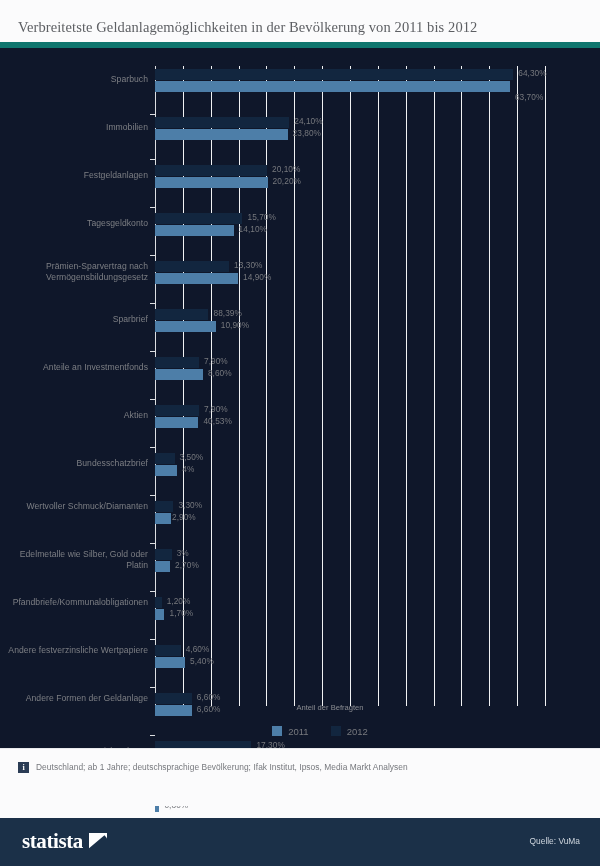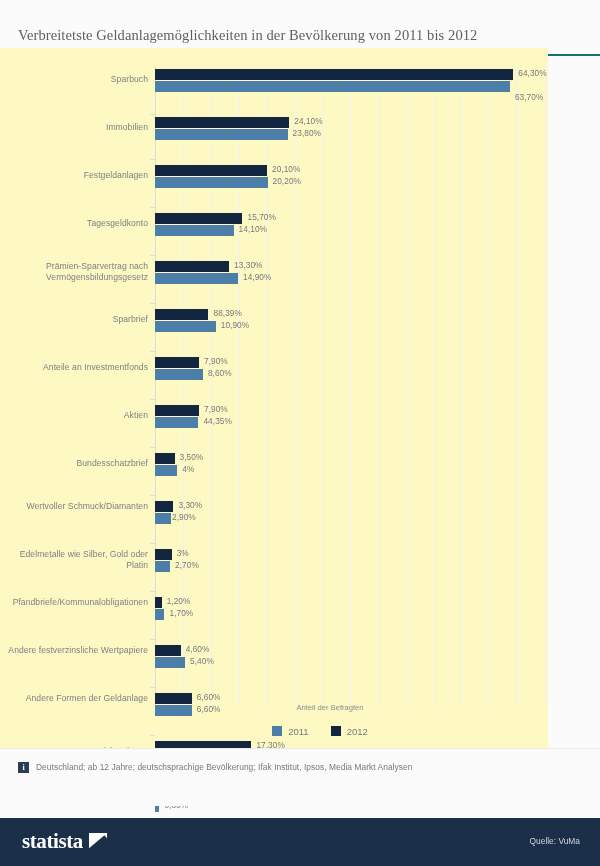--- a/index.html
+++ b/index.html
@@ -10,35 +10,35 @@
     overflow:hidden;
   }
   .page{
     position:relative;
     width:600px;height:866px;
     background:#fbfbfc;
     box-sizing:border-box;
   }
   
   .title-bar{
-    position:absolute;left:0;top:8px;width:600px;height:48px;
+    position:absolute;left:0;top:0;width:600px;height:48px;
     background:#fbfbfc;
-    border-bottom:2px solid #0f766e;
+    border-bottom:6px solid #0f766e;
     box-sizing:border-box;
   }
   .title{
     position:absolute;left:18px;top:19px;
     font-family:"Liberation Serif", serif;
     font-size:14.5px;color:#5d5f63;
     letter-spacing:.1px;white-space:nowrap;
   }
   
   .chart-panel{
-    position:absolute;left:0;top:48px;width:548px;height:700px;
-    background:#fef9c3;
+    position:absolute;left:0;top:48px;width:600px;height:700px;
+    background:#0f172a;
   }
   .plot{
     position:absolute;
     left:155px;top:18px;
     width:390px;height:640px;
   }
   .gridline{
     position:absolute;top:0;width:1px;height:640px;
     background:#f0f1f3;
   }
@@ -230,21 +230,21 @@
             <div class="bar y2011" style="width: 47.9143px; background: rgb(77, 126, 168);"></div>
             <div class="val y2011" style="left: 52.9143px;">8,60%</div>
           </div>
         </div>
         <div class="row" style="top: 354px;">
           <div class="cat-label" style="top: 8px;">Aktien</div>
           <div class="bars">
             <div class="bar y2012" style="width: 44.0143px; background: rgb(18, 38, 63);"></div>
             <div class="val y2012" style="left: 49.0143px;">7,90%</div>
             <div class="bar y2011" style="width: 43.4571px; background: rgb(77, 126, 168);"></div>
-            <div class="val y2011" style="left: 48.4571px;">44,35%</div>
+            <div class="val y2011" style="left: 48.4571px;">40,53%</div>
           </div>
         </div>
         <div class="row" style="top: 402px;">
           <div class="cat-label" style="top: 8px;">Bundesschatzbrief</div>
           <div class="bars">
             <div class="bar y2012" style="width: 19.5px; background: rgb(18, 38, 63);"></div>
             <div class="val y2012" style="left: 24.5px;">3,50%</div>
             <div class="bar y2011" style="width: 22.2857px; background: rgb(77, 126, 168);"></div>
             <div class="val y2011" style="left: 27.2857px;">4%</div>
           </div>
@@ -340,21 +340,21 @@
       <div class="tick" style="top: 639px;"></div>
       <div class="tick" style="top: 687px;"></div>
       <div class="tick" style="top: 735px;"></div>
       <div class="tick" style="top: 783px;"></div>
       <div class="tick" style="top: 66px;"></div>
     </div>
 
   <div class="footnote-bar">
     <div class="footnote">
       <span class="info-icon">i</span>
-      <span class="footnote-text">Deutschland; ab 12 Jahre; deutschsprachige Bevölkerung; Ifak Institut, Ipsos, Media Markt Analysen</span>
+      <span class="footnote-text">Deutschland; ab 1 Jahre; deutschsprachige Bevölkerung; Ifak Institut, Ipsos, Media Markt Analysen</span>
     </div>
   </div>
 
   <div class="footer">
     <div class="logo">
       <span class="logo-word">statista</span>
       <span class="logo-mark"></span>
     </div>
     <div class="source">Quelle: VuMa</div>
   </div>

